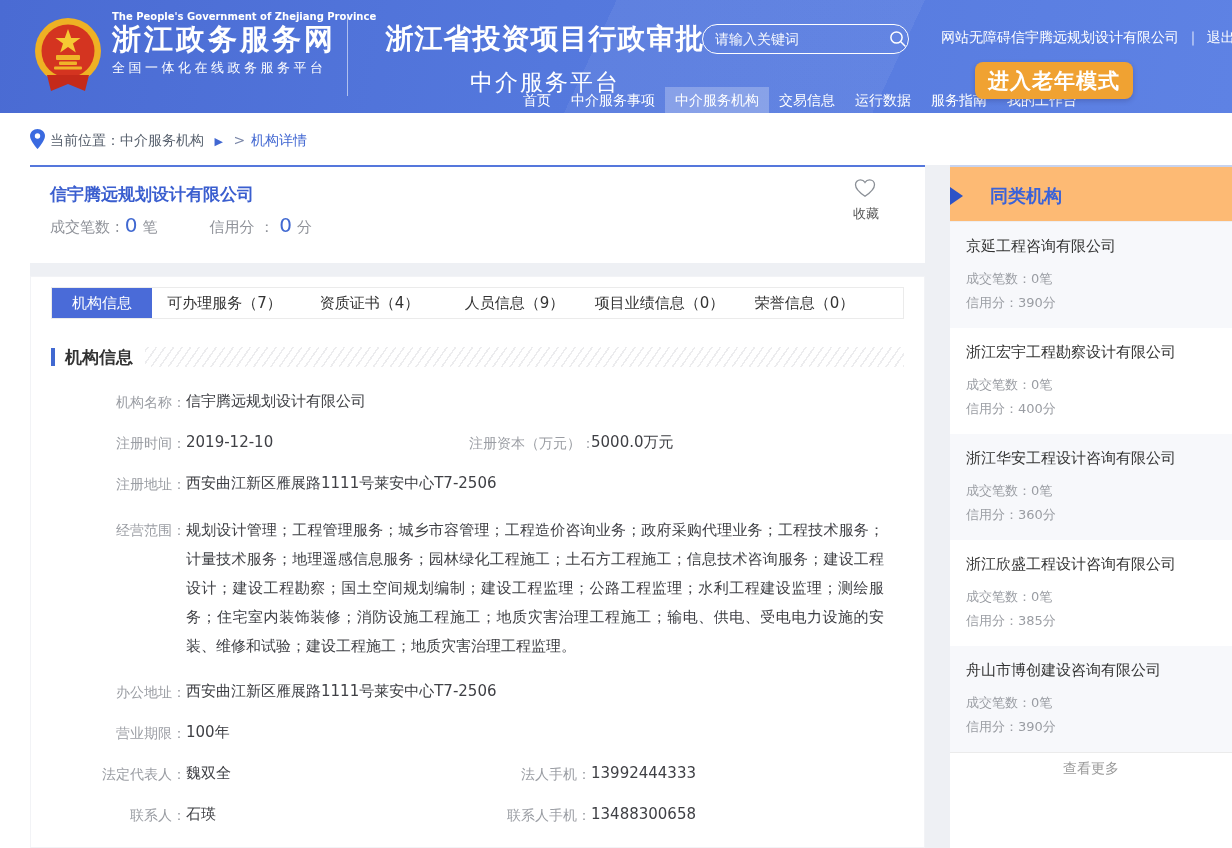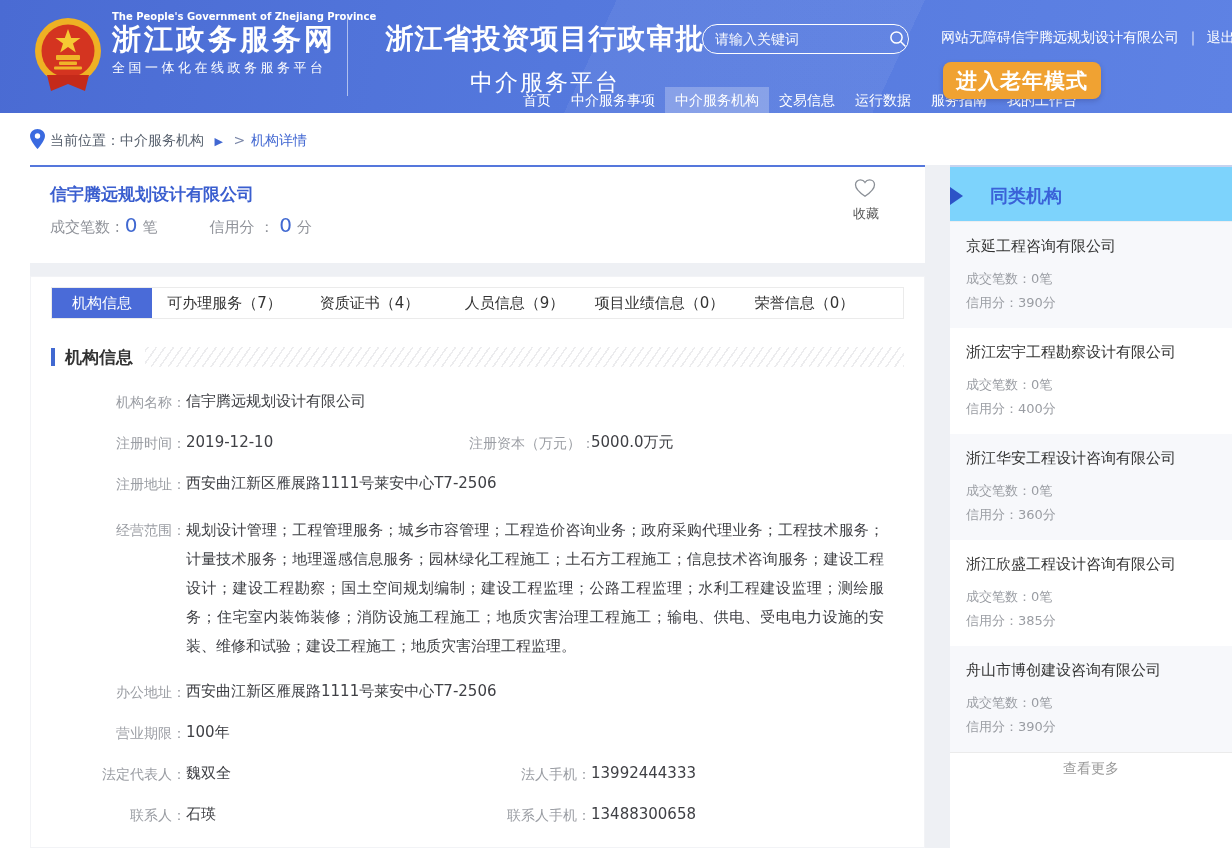--- a/index.html
+++ b/index.html
@@ -22,21 +22,21 @@
   .site-title .l1 { font-size:28px; font-weight:bold; letter-spacing:1px; }
   .site-title .l2 { font-size:23px; font-weight:normal; letter-spacing:2px; margin-top:9px; }
   .search-pill { position:absolute; left:702px; top:24px; width:207px; height:30px;
     border:1px solid #fff; border-radius:16px; display:flex; align-items:center; padding:0 12px; }
   .search-pill input { flex:1; background:transparent; border:none; outline:none;
     color:#fff; font-size:14px; font-family:inherit; }
   .search-pill input::placeholder { color:rgba(255,255,255,.95); }
   .userbar { position:absolute; left:941px; top:29px; color:#fff; font-size:14px; white-space:nowrap; }
   .userbar span { cursor:pointer; }
   .userbar .sep { margin:0 7px; opacity:.9; }
-  .elder-btn { position:absolute; left:943px; top:62px; width:158px; height:37px; background:#f0a232;
+  .elder-btn { position:absolute; left:975px; top:62px; width:158px; height:37px; background:#f0a232;
     border:none; border-radius:8px; color:#fff; font-size:21px; font-weight:bold; font-family:inherit;
     letter-spacing:1px; z-index:6; cursor:pointer; box-shadow:0 2px 5px rgba(40,40,90,.25); }
   .main-nav { position:absolute; left:513px; bottom:0; height:26px; display:flex; z-index:4; }
   .nav-item { color:#fff; font-size:14px; line-height:26px; padding:0 10px; white-space:nowrap; cursor:pointer; }
   .nav-item.active { background:rgba(255,255,255,.25); }
 
   
   .breadcrumb { position:absolute; left:0; top:113px; width:1232px; height:36px; background:#fff; }
   .breadcrumb .pin { position:absolute; left:30px; top:16px; }
   .breadcrumb .bc-text { position:absolute; left:50px; top:19px; font-size:14px; color:#57606d; }
@@ -76,21 +76,21 @@
   .f-row { display:flex; font-size:15px; line-height:16px; margin-bottom:24px; align-items:flex-start; }
   .f-label { width:135px; text-align:right; color:#9a9da3; font-size:14px; flex-shrink:0; padding-top:1px; white-space:nowrap; }
   .f-value { color:#3f4045; }
   .f-row.twocol .f-value.v1 { width:283px; }
   .f-label.l2 { width:122px; }
   .f-row.multiline { line-height:29px; margin-bottom:22px; }
   .f-row.multiline .f-label { line-height:29px; padding-top:0; }
   .f-row.multiline .f-value { width:698px; text-align:justify; }
 
   
-  .sidebar { position:absolute; left:950px; top:165px; width:282px; background:#7dd3fc;
+  .sidebar { position:absolute; left:950px; top:165px; width:282px; background:#fdba74;
     border-top:2px solid #c7d3ef; }
   .sb-head { position:relative; height:55px; border-bottom:1px solid #ededf0; }
   .sb-head .sb-arrow { position:absolute; left:0; top:20px; }
   .sb-title { position:absolute; left:40px; top:17px; font-size:18px; font-weight:bold; color:#3a62d8; }
   .sb-item { padding:15px 16px 13px 16px; cursor:pointer; }
   .sb-item:nth-child(odd) { background:#f7f8fb; }
   .sb-item:nth-child(even) { background:#fff; }
   .sb-name { font-size:15px; color:#333; margin-bottom:11px; white-space:nowrap; }
   .sb-stat { font-size:13px; color:#9a9da3; line-height:24px; }
   .sb-more { height:31px; line-height:30px; text-align:center; font-size:14px; color:#999;

